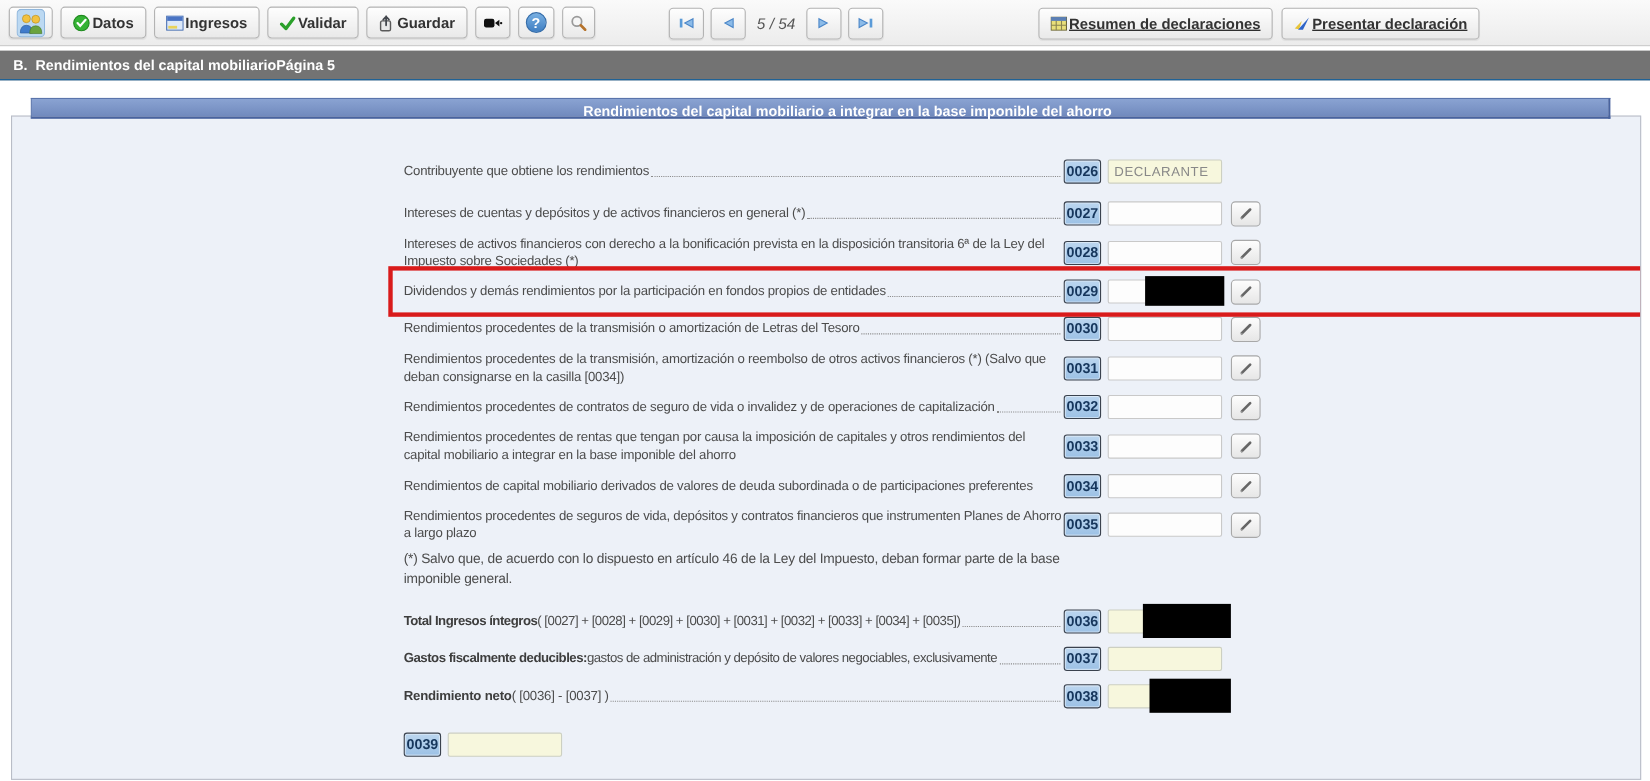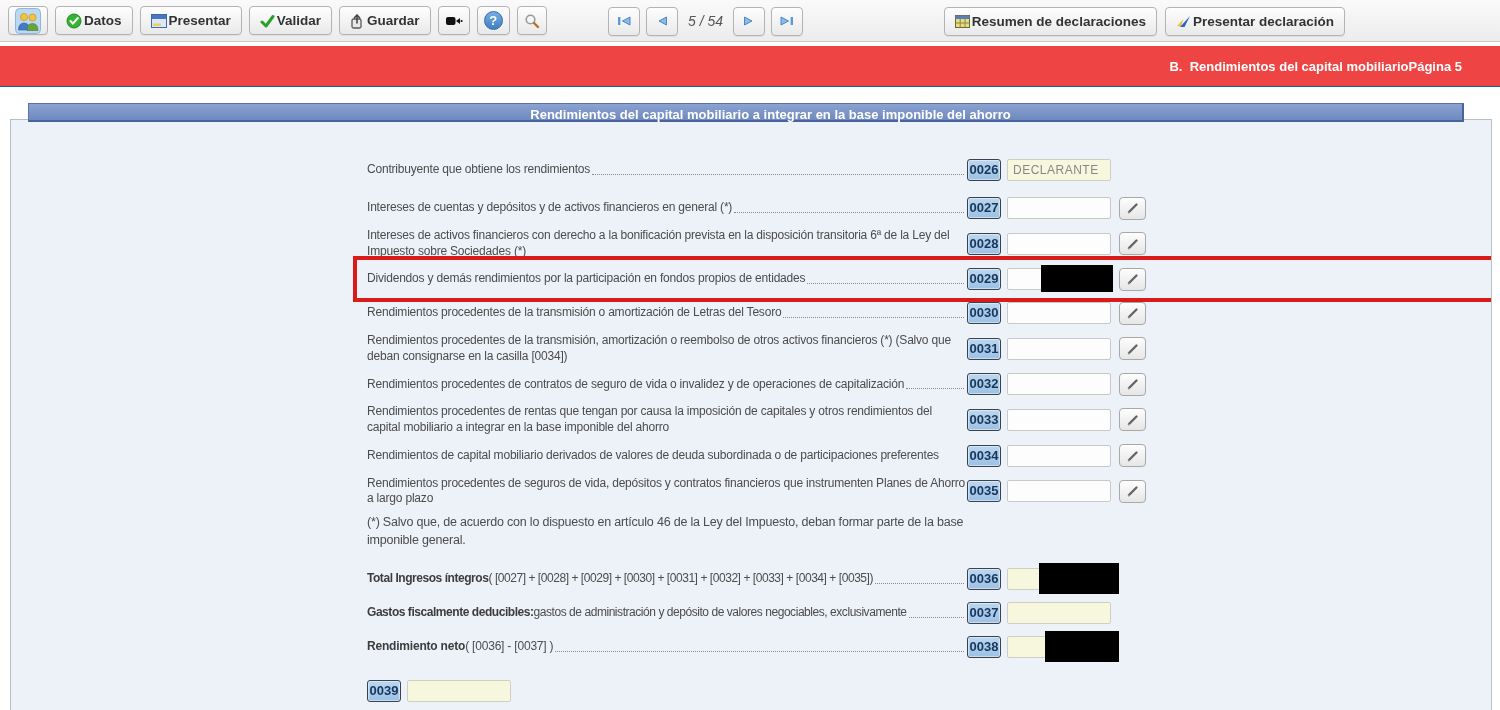--- a/index.html
+++ b/index.html
@@ -14,27 +14,27 @@
   .tbtn { display:inline-flex; align-items:center; gap:2px; height:29px;
           padding:0 10px; background:linear-gradient(#fefefe,#e9e9e9);
           border:1px solid #b3b3b3; border-radius:4px; cursor:pointer;
           font-family:"Liberation Sans",sans-serif; font-size:13.5px;
           font-weight:bold; color:#333; box-shadow:0 1px 1px rgba(0,0,0,.06); }
   .tbtn.icon-only { padding:0 6px; }
   .tb-center { position:absolute; left:608px; top:0; height:42px;
                display:flex; align-items:center; gap:6px; }
   .pager-text { font-size:14px; color:#555; margin:0 4px;font-style:italic; }
   .tb-right { position:absolute; right:155px; top:0; height:42px;
-              display:flex; align-items:center; gap:8px; }
+              display:flex; align-items:center; gap:8px;text-decoration:underline; }
   .navbtn { width:32px; justify-content:center; }
 
   
-  .page-bar { margin-top:4px; height:41px; background:#ef4444;
+  .page-bar { margin-top:4px; height:27px; background:#737373;
               border-bottom:1px solid #0d5f9e;
-              display:flex; align-items:center; justify-content:flex-end;
+              display:flex; align-items:center; justify-content:flex-start;
               padding:0 38px 0 12px; }
   .page-bar span { color:#fff; font-weight:bold; font-size:13px; white-space:pre; }
 
   
   .section-header { margin:16px 36px 0 28px; height:19px; line-height:22px;
                     background:linear-gradient(#8aa3d2,#7089bd);
                     border:1px solid #5a74ab; border-right:2px solid #49639e;
                     border-bottom:2px solid #49639e;
                     padding-left:50px; color:#fff; font-weight:bold;
                     font-size:13px; position:relative; z-index:2;text-align:center; }
@@ -108,21 +108,21 @@
       <span>Datos</span>
     </button>
     <button class="tbtn">
       <span>
         <svg width="16" height="14">
             <rect x="0.5" y="0.5" width="15" height="13" fill="#dce8f8" stroke="#3f68ae"></rect>
             <rect x="1" y="1" width="14" height="4" fill="#4a74c4"></rect>
             <rect x="2" y="9.5" width="8" height="2.5" fill="#e8d25a"></rect>
           </svg>
       </span>
-      <span>Presentar</span>
+      <span>Ingresos</span>
     </button>
     <button class="tbtn">
       <span>
         <svg width="15" height="14">
             <path d="M2 8 l4 4 L13 2.5" fill="none" stroke="#2aa02a" stroke-width="3" stroke-linecap="round" stroke-linejoin="round"></path>
           </svg>
       </span>
       <span>Validar</span>
     </button>
     <button class="tbtn">

